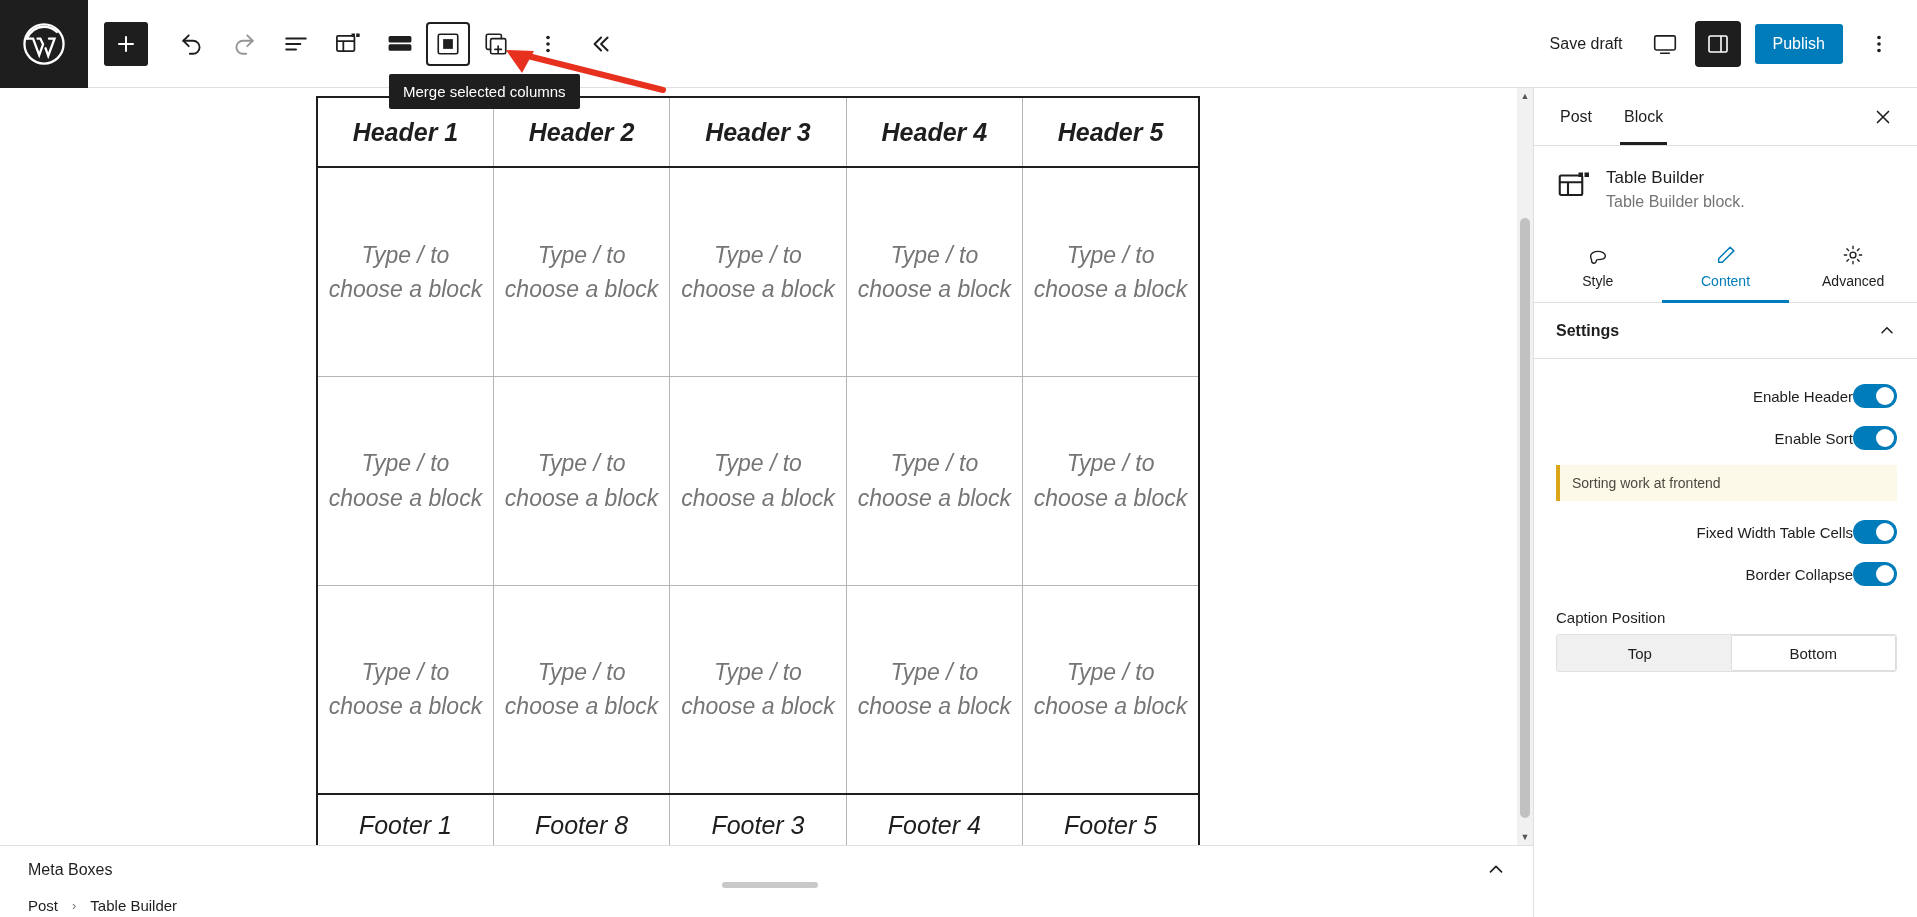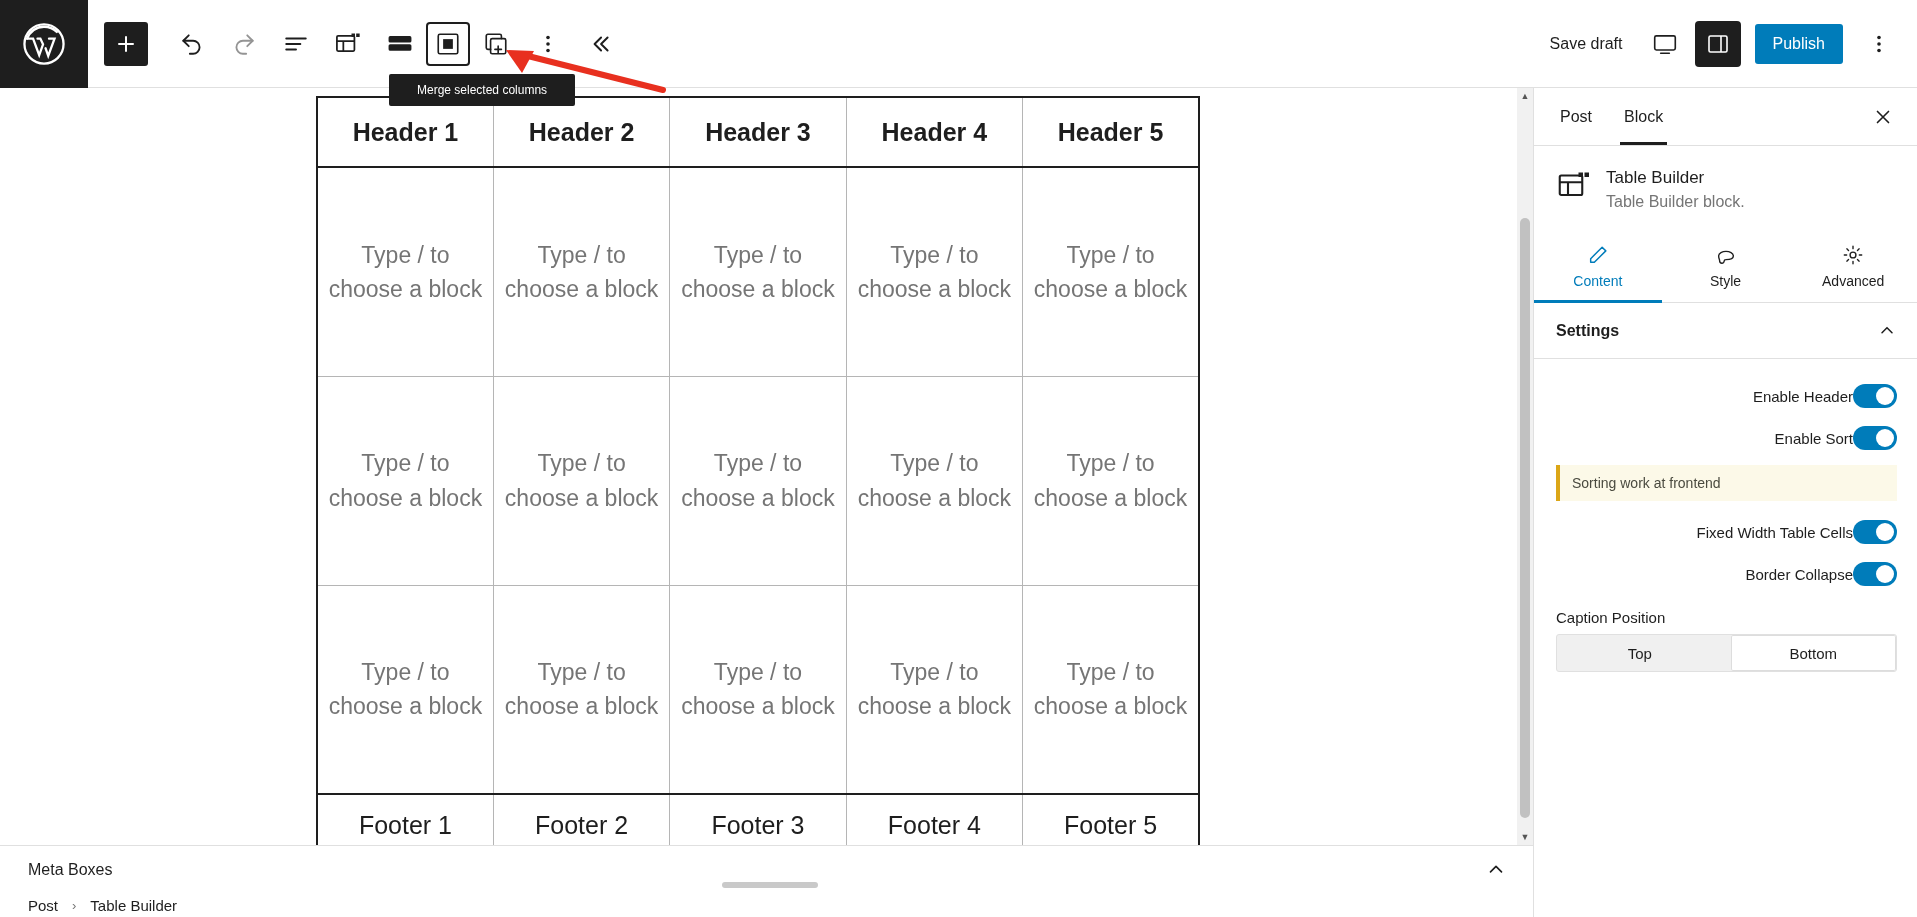--- a/index.html
+++ b/index.html
@@ -69,21 +69,21 @@
     background: #007cba; color: #fff;
     font-size: 16px; padding: 11px 18px; border: none; border-radius: 3px;
     cursor: pointer; font-family: "Liberation Sans", sans-serif;
     margin-left: 8px; margin-right: 6px;
   }
 
   
   .tooltip {
     position: absolute; left: 389px; top: 74px;
     background: #1e1e1e; color: #fff;
-    font-size: 12px; padding: 9px 28px;
+    font-size: 15px; padding: 9px 14px;
     border-radius: 2px; white-space: nowrap;
     z-index: 40;
   }
   .arrow-anno { position: absolute; left: 500px; top: 45px; z-index: 45; pointer-events: none; }
 
   
   .canvas {
     position: absolute; top: 88px; left: 0;
     width: 1533px; height: 757px;
     background: #fff;
@@ -97,20 +97,21 @@
     border-collapse: collapse;
     table-layout: fixed;
     width: 884px;
     border: 2px solid #1e1e1e;
   }
   table.tb th, table.tb td {
     border: 1px solid #b5b5b5;
     text-align: center;
     vertical-align: middle;
     padding: 10px 6px;
+    font-style: italic;
   }
   table.tb th {
     font-size: 25px; font-weight: bold; color: #1e1e1e;
     height: 70px;
     border-bottom: 2px solid #1e1e1e;
   }
   table.tb td.cell {
     height: 209px;
     font-size: 23px; color: #757575; line-height: 1.48;
     font-weight: normal;
@@ -420,21 +421,21 @@
             <td class="cell">Type / to choose a block</td>
             <td class="cell">Type / to choose a block</td>
             <td class="cell">Type / to choose a block</td>
             <td class="cell">Type / to choose a block</td>
             <td class="cell">Type / to choose a block</td>
           </tr>
         </tbody>
         <tfoot>
           <tr>
             <td class="footer-cell">Footer 1</td>
-            <td class="footer-cell">Footer 2</td>
+            <td class="footer-cell">Footer 8</td>
             <td class="footer-cell">Footer 3</td>
             <td class="footer-cell">Footer 4</td>
             <td class="footer-cell">Footer 5</td>
           </tr>
         </tfoot>
       </table>
     </div>
   </div>
 
   <div class="canvas-scroll" style="right:384px;">
@@ -480,35 +481,35 @@
           <rect x="19" y="3" width="3" height="3" fill="currentColor" stroke="none"></rect>
         </svg>
       </span>
       <div>
         <div class="sb-blocktitle">Table Builder</div>
         <div class="sb-blockdesc">Table Builder block.</div>
       </div>
     </div>
 
     <div class="sb-subtabs">
+      <button class="sb-subtab">
+        <span>
+          <svg width="22" height="22" viewBox="0 0 24 24" fill="none" stroke="currentColor" stroke-width="1.5" stroke-linecap="round" stroke-linejoin="round">
+            <path d="M4 13c0-3 4-5 8-5s8 2 8 5-4 4-8 4c-1.5 0-2 .5-2 1.5S9 21 7.5 21 5 19.5 5 18s-1-2-1-5z"></path>
+          </svg>
+        </span>
+        <span>Style</span>
+      </button>
       <button class="sb-subtab active">
         <span>
           <svg width="22" height="22" viewBox="0 0 24 24" fill="none" stroke="currentColor" stroke-width="1.6" stroke-linecap="round" stroke-linejoin="round">
             <path d="M16.5 3.5l4 4L8 20H4v-4z"></path>
           </svg>
         </span>
         <span>Content</span>
-      </button>
-      <button class="sb-subtab">
-        <span>
-          <svg width="22" height="22" viewBox="0 0 24 24" fill="none" stroke="currentColor" stroke-width="1.5" stroke-linecap="round" stroke-linejoin="round">
-            <path d="M4 13c0-3 4-5 8-5s8 2 8 5-4 4-8 4c-1.5 0-2 .5-2 1.5S9 21 7.5 21 5 19.5 5 18s-1-2-1-5z"></path>
-          </svg>
-        </span>
-        <span>Style</span>
       </button>
       <button class="sb-subtab">
         <span>
           <svg width="22" height="22" viewBox="0 0 24 24" fill="none" stroke="currentColor" stroke-width="1.5">
             <circle cx="12" cy="12" r="3.2"></circle>
             <path d="M12 2.5v2.6M12 18.9v2.6M21.5 12h-2.6M5.1 12H2.5M18.7 5.3l-1.8 1.8M7.1 16.9l-1.8 1.8M18.7 18.7l-1.8-1.8M7.1 7.1L5.3 5.3" stroke-linecap="round"></path>
           </svg>
         </span>
         <span>Advanced</span>
       </button>

